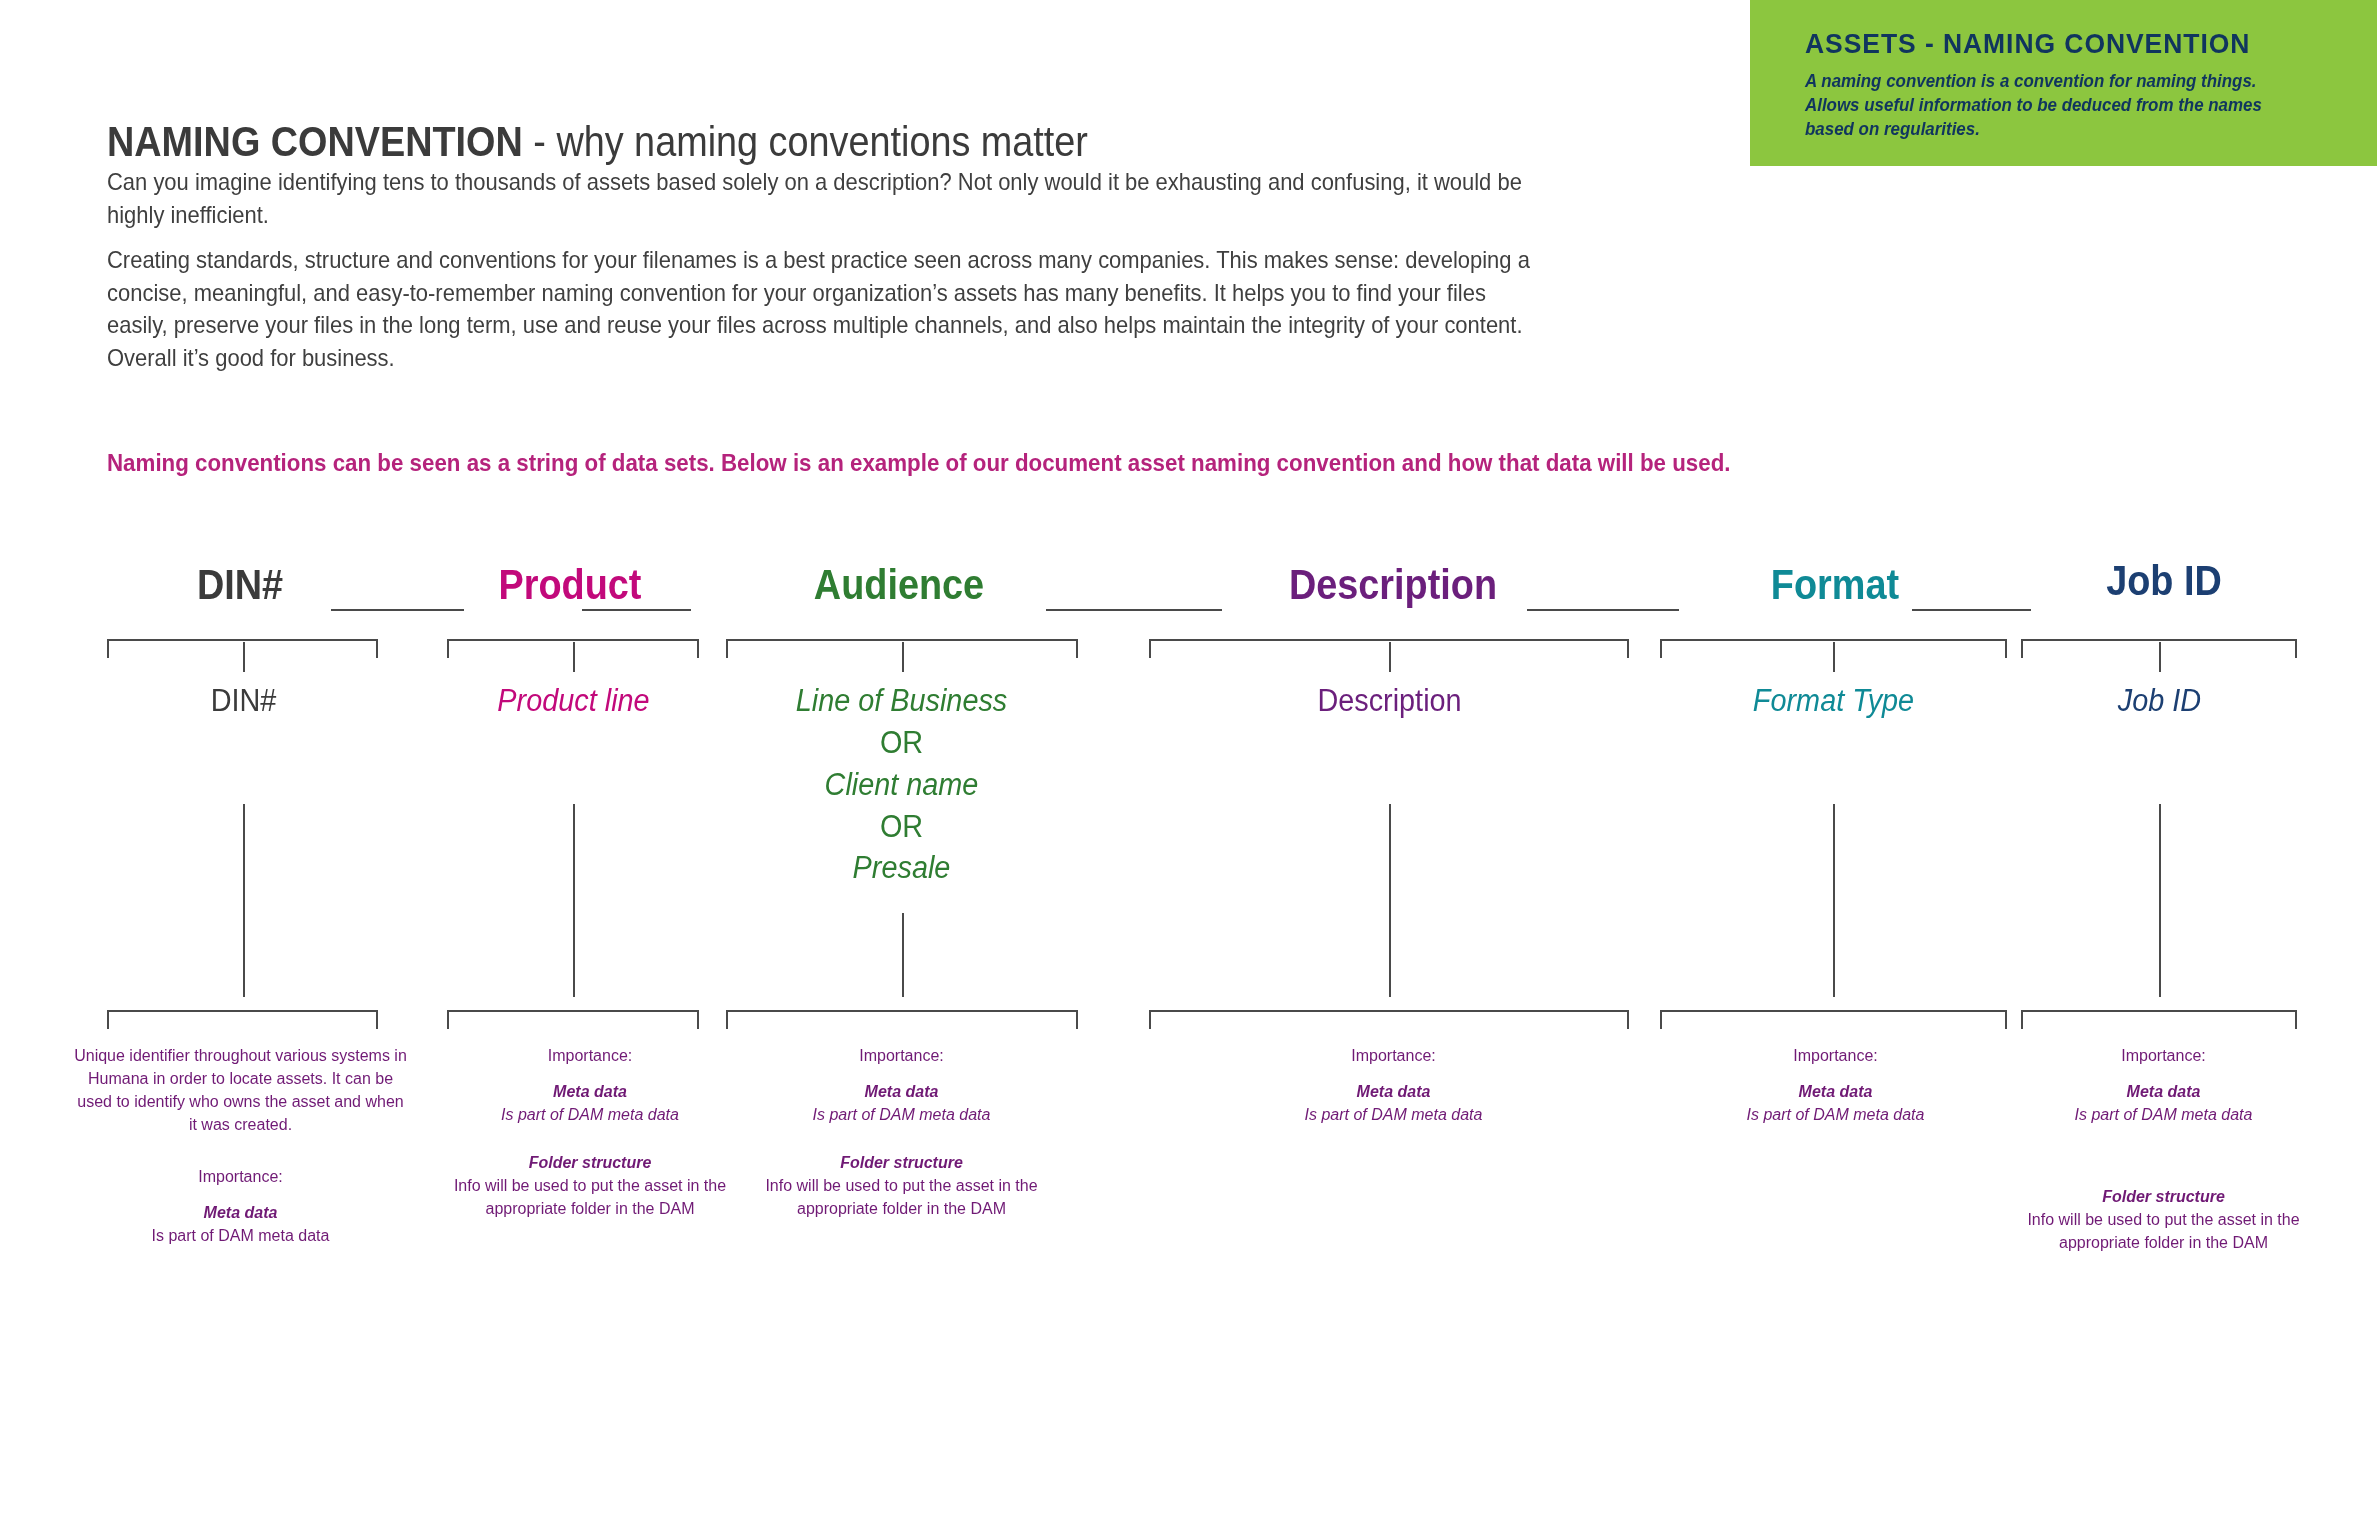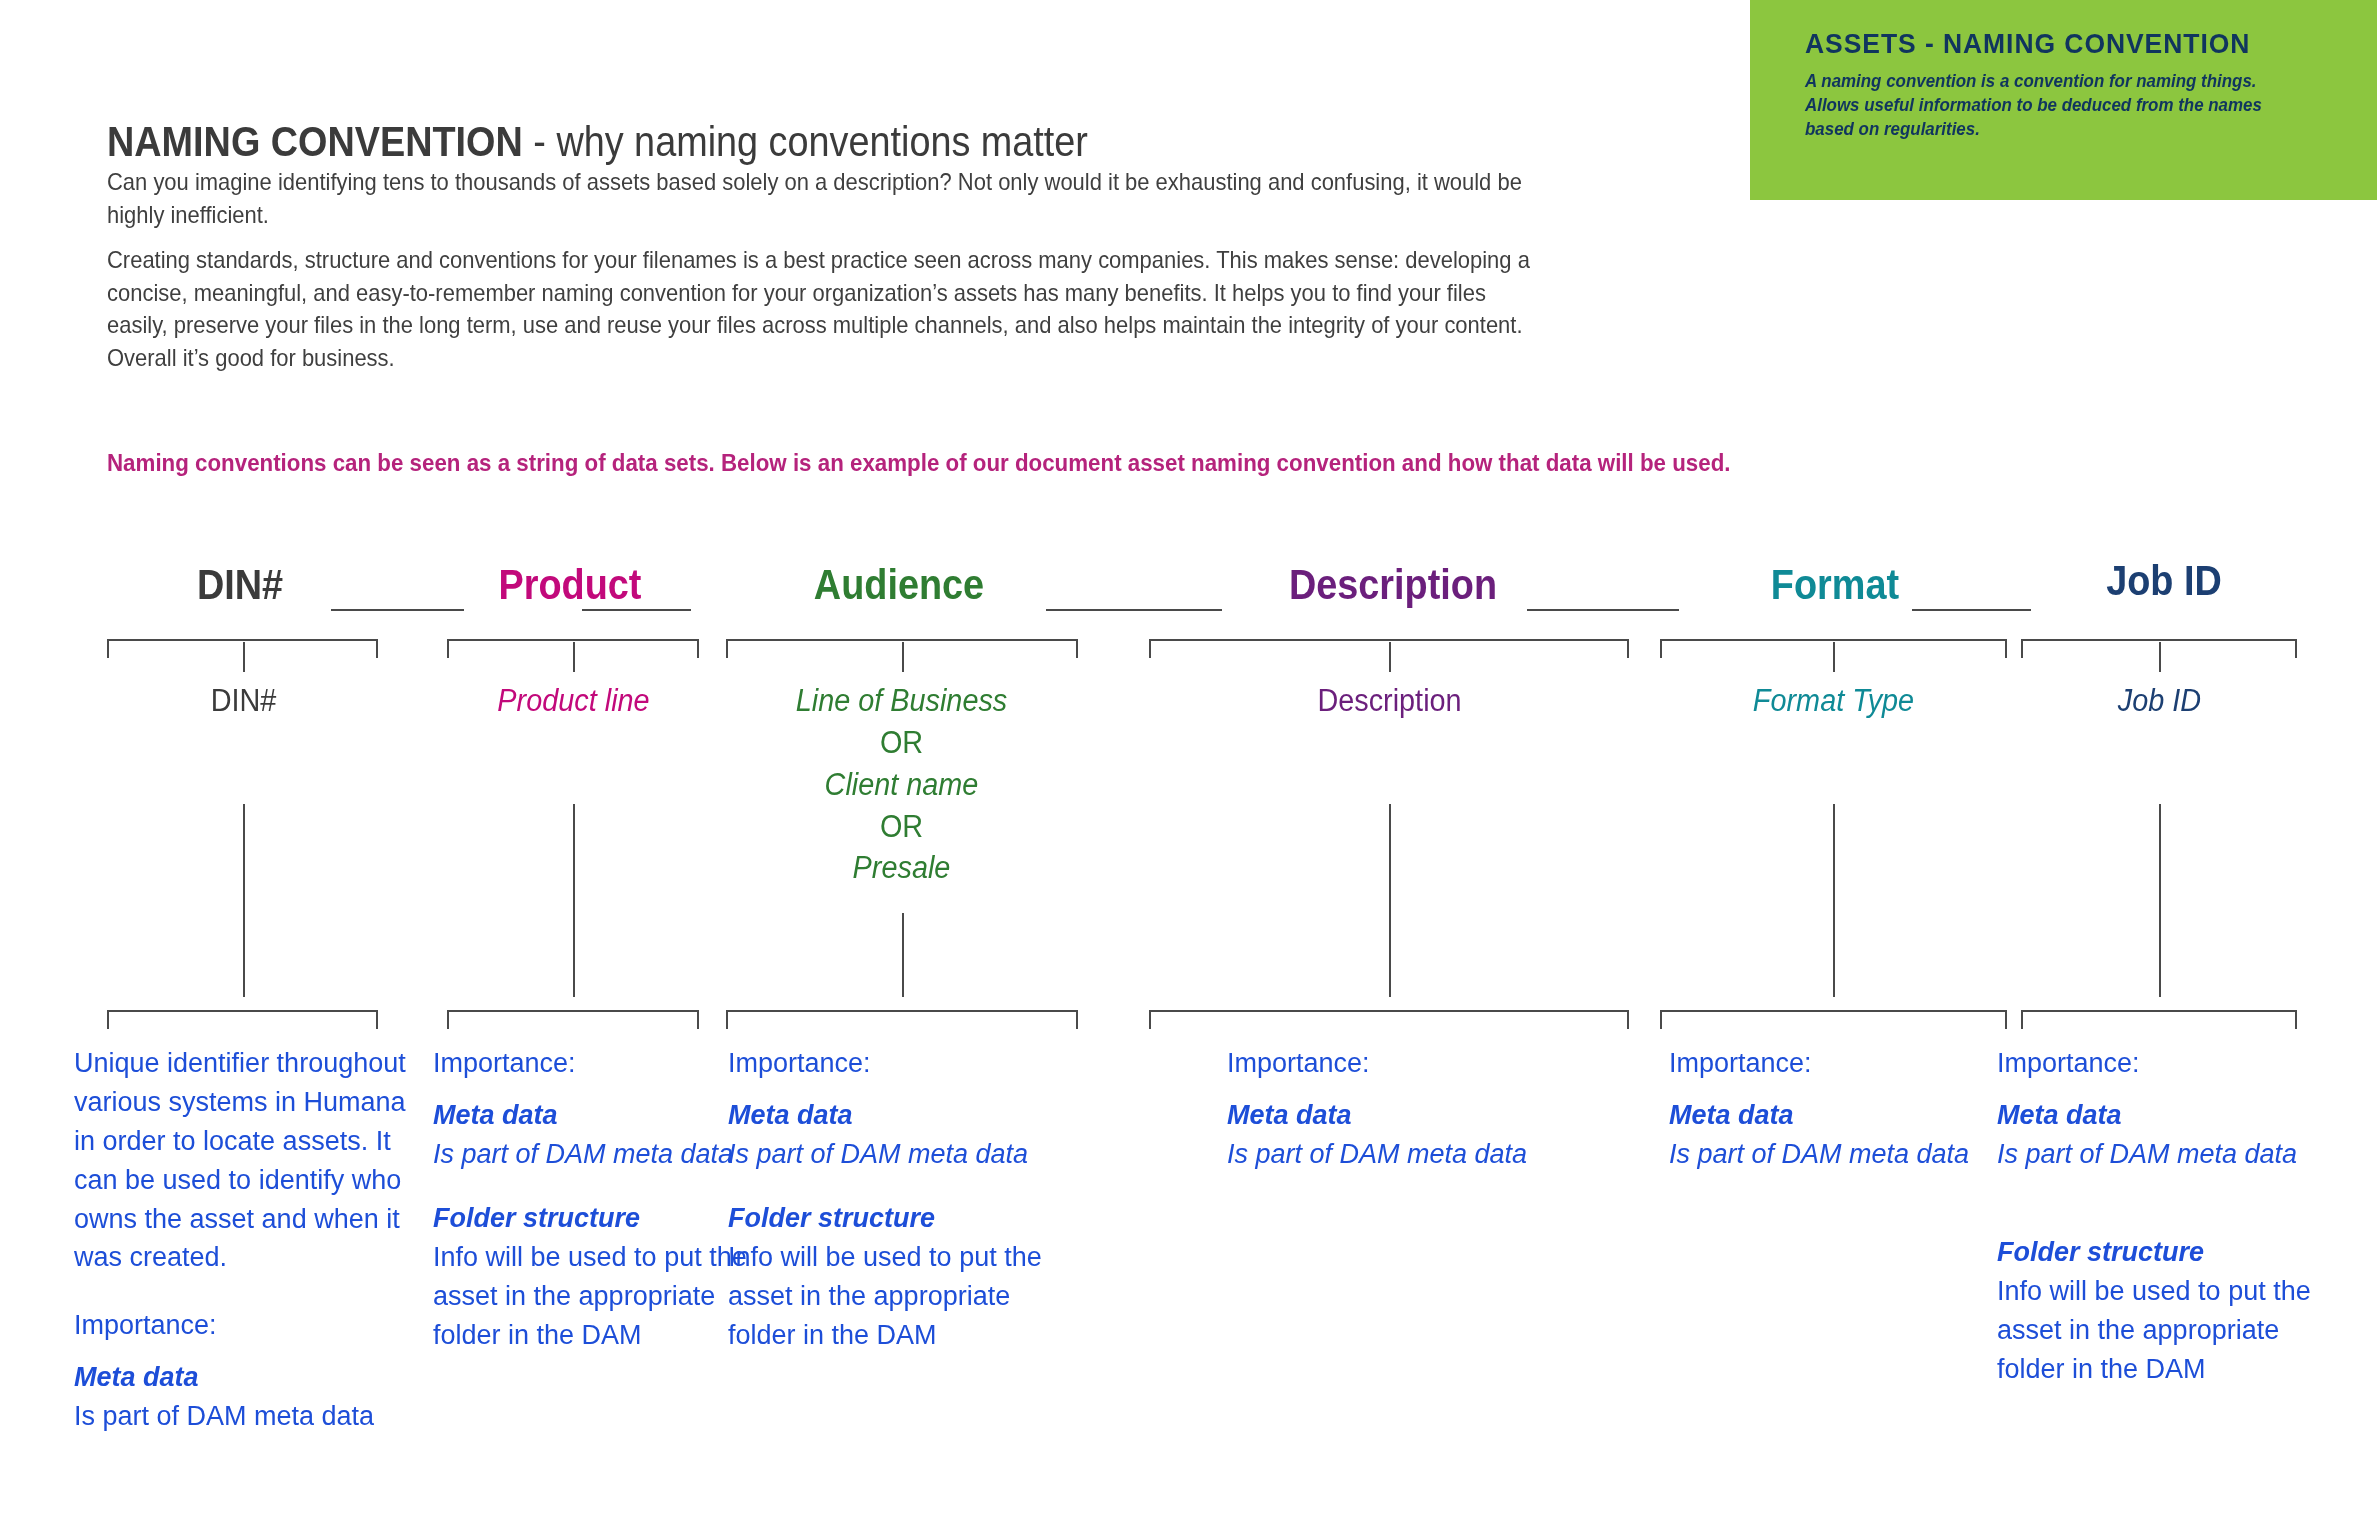--- a/index.html
+++ b/index.html
@@ -5,21 +5,21 @@
   html,body{margin:0;padding:0;background:#ffffff;}
   body{
     width:2378px;height:1539px;position:relative;overflow:hidden;
     font-family:"Liberation Sans","DejaVu Sans",sans-serif;
     color:#3f3f3f;
     -webkit-font-smoothing:antialiased;
   }
 
   
   #banner{
-    position:absolute;left:1750px;top:0;width:628px;height:200px;
+    position:absolute;left:1750px;top:0;width:628px;height:166px;
     background:#8cc63f;box-sizing:border-box;
     padding:28.5px 32px 0 55px;
   }
   #banner .b-title{
     font-size:28.5px;font-weight:bold;letter-spacing:1px;
     color:#10355e;margin:0 0 13.3px 0;line-height:1;
     font-family:"Liberation Sans Narrow","Liberation Sans",sans-serif;
     transform:scaleX(.93);transform-origin:left center;
   }
   #banner .b-sub{
@@ -75,22 +75,22 @@
 
   .sublabel{
     position:absolute;text-align:center;line-height:1.35;
     font-size:31px;white-space:nowrap;
     transform:scaleX(.93);
   }
   .sublabel .ital{font-style:italic;}
   .sublabel .or{font-style:normal;}
 
   .detail{
-    position:absolute;
-    font-size:27px;line-height:1.44;color:#1d4ed8;
+    position:absolute;text-align:center;
+    font-size:16px;line-height:1.44;color:#701a75;
   }
   .detail .imp{font-weight:normal;display:block;margin-bottom:13.3px;}
   .detail .sub{font-weight:bold;font-style:italic;display:block;}
   .detail .txt{display:block;}
   .detail .txt.i{font-style:italic;}
   .detail .gap{display:block;height:25px;}
   .detail .gap-lg{display:block;height:59px;}
   .detail .lead{display:block;margin-bottom:28.5px;}
 </style>
 </head>

